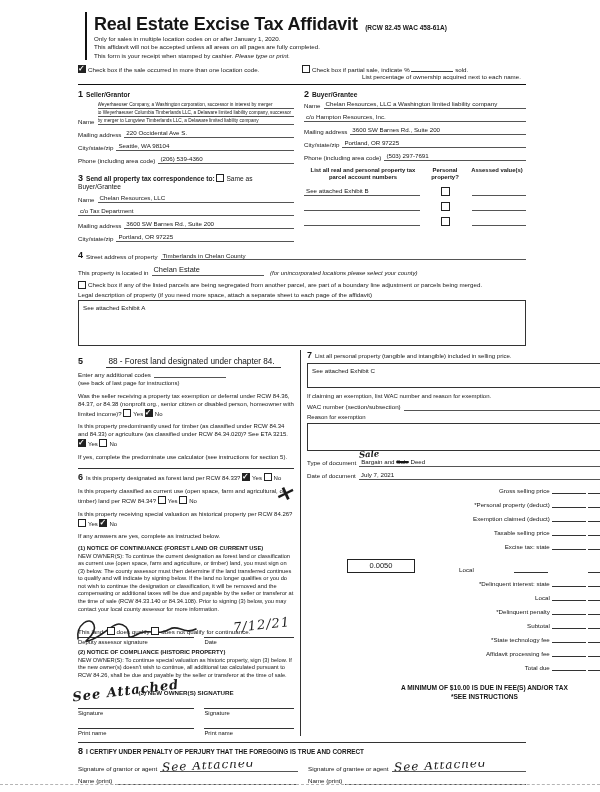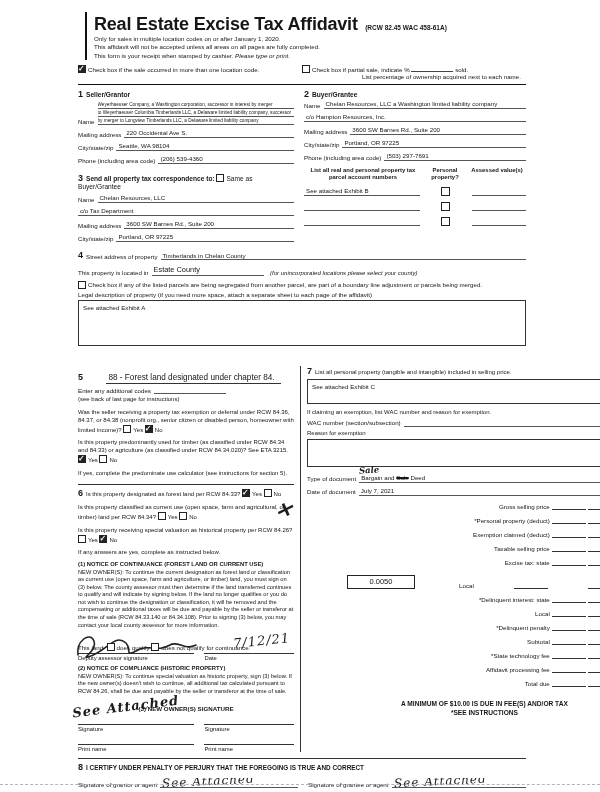--- a/index.html
+++ b/index.html
@@ -226,34 +226,34 @@
     </div>
   </div>
 
   <div class="s4row" style="margin-top:8px;">
     <span class="sec-num">4</span>
     <span class="lbl" style="margin-right:3px;">Street address of property</span>
     <span class="fill">Timberlands in Chelan County</span>
   </div>
   <div class="s4row">
     <span class="lbl" style="margin-right:3px;">This property is located in</span>
-    <span class="fill" style="max-width:150px;font-size:7.4px;">Estate County</span>
+    <span class="fill" style="max-width:150px;font-size:7.4px;">Chelan Estate</span>
     <span class="locnote">(for unincorporated locations please select your county)</span>
     <span style="flex:1;"></span>
   </div>
   <div class="s4row" style="align-items:flex-start;">
     <span class="cb"></span>
     <span>Check box if any of the listed parcels are being segregated from another parcel, are part of a boundary line adjustment or parcels being merged.</span>
   </div>
   <div class="s4row" style="margin-top:3px;">
         <span>Legal description of property (if you need more space, attach a separate sheet to each page of the affidavit)</span>
       </div>
   <div class="descbox"><span>See attached Exhibit A</span></div>
 
-  <div class="cols" style="margin-top:20px;">
+  <div class="cols" style="margin-top:4px;">
     <div class="colL">
       <div>
         <span class="sec-num">5</span>
         <span class="codeline">88 - Forest land designated under chapter 84.</span>
         <div class="frow" style="margin-top:4px;">
               <span class="lbl">Enter any additional codes</span>
               <span class="fill" style="max-width:95px;"></span>
               <span style="flex:1;"></span>
             </div>
         <div class="q" style="margin-top:2px;">(see back of last page for instructions)</div>

